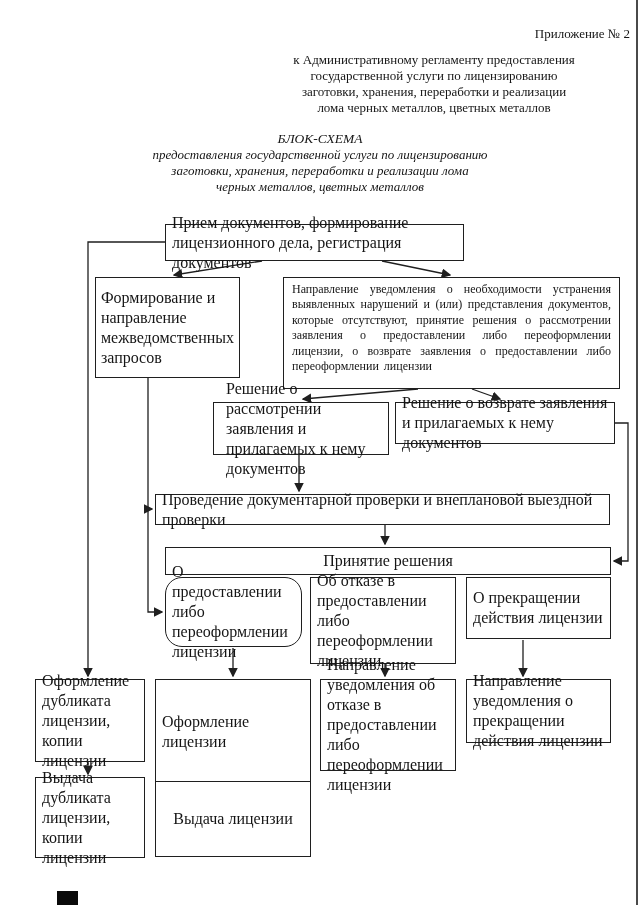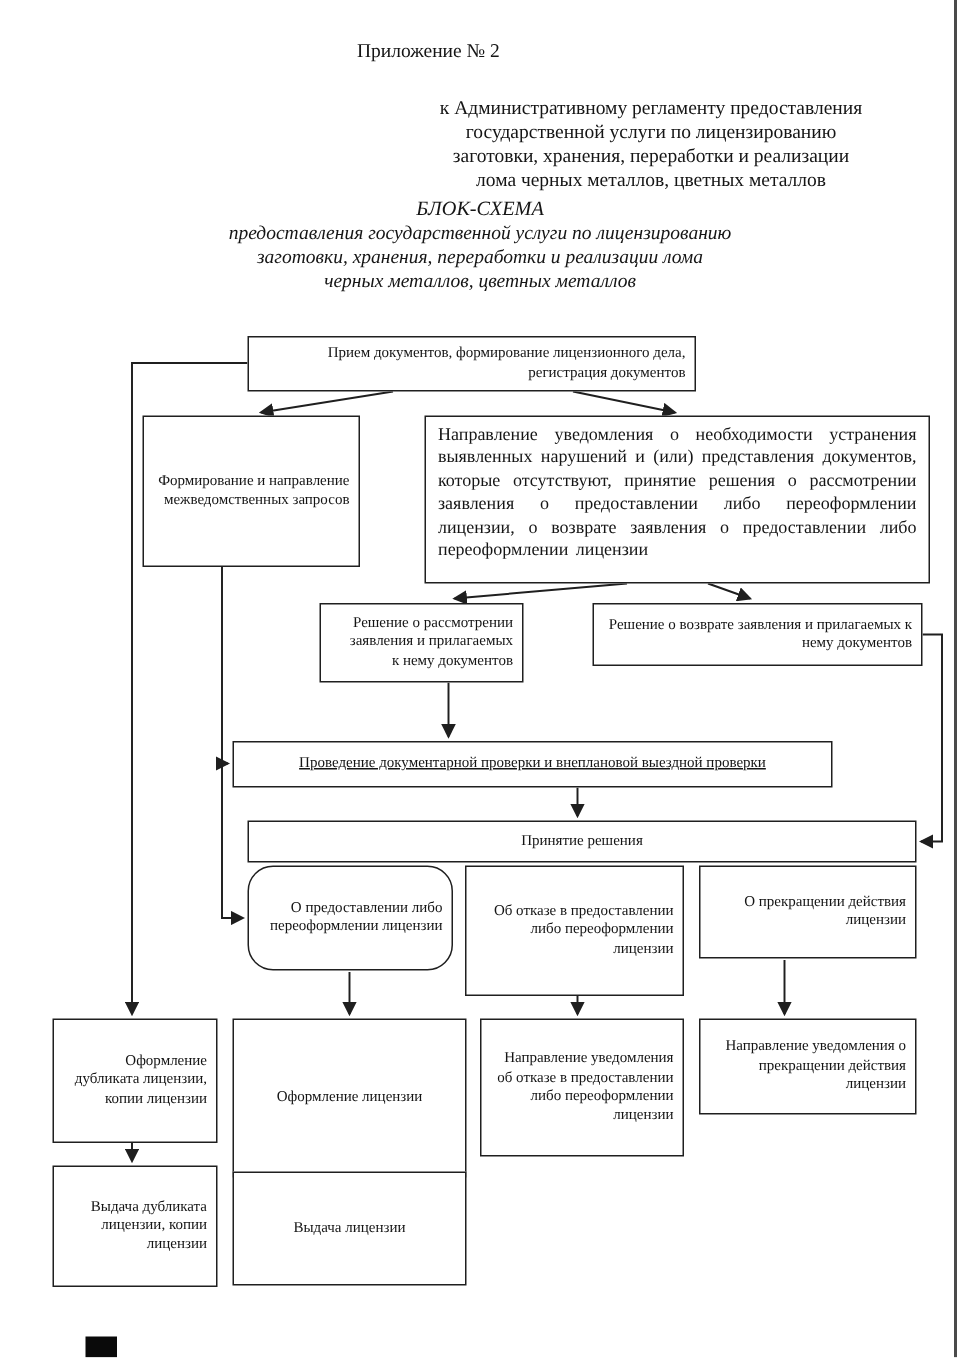--- a/index.html
+++ b/index.html
@@ -5,43 +5,43 @@
   html,body{margin:0;padding:0;background:#ffffff;}
   #page{
     position:relative;width:640px;height:905px;background:#ffffff;
     font-family:"Liberation Serif","DejaVu Serif",serif;color:#151515;
     overflow:hidden;
   }
   .hdr{
     position:absolute;left:238px;top:26px;width:392px;
     font-size:13px;line-height:16px;text-align:center;
   }
-  .hdr .l0{text-align:left;margin-bottom:22px;}
+  .hdr .l0{text-align:right;margin-bottom:10px;}
   .ttl{
     position:absolute;left:50px;top:131px;width:540px;
     font-size:13px;line-height:16px;text-align:center;font-style:italic;
   }
   .ttl .l0{font-size:13.5px;}
   .box{
     position:absolute;box-sizing:border-box;border:1.5px solid #1f1f1f;
     display:flex;align-items:center;justify-content:center;
-    text-align:right;font-size:10px;line-height:1.25;padding:2px 6px;
+    text-align:left;font-size:16px;line-height:1.25;padding:2px 6px;
     background:#ffffff;
   }
   .box.justify{
     display:block;text-align:justify;padding:4px 8px;line-height:15.4px;
     font-size:12px;word-spacing:2px;
   }
   
   .b-intake{left:165px;top:224px;width:299px;height:37px;}
   .b-interagency{left:95px;top:277px;width:145px;height:101px;}
   .b-notice{left:283px;top:277px;width:337px;height:112px;}
-  .b-review{left:213px;top:402px;width:136px;height:53px;padding-left:12px;}
+  .b-review{left:213px;top:402px;width:176px;height:53px;padding-left:12px;}
   .b-return{left:395px;top:402px;width:220px;height:42px;}
-  .b-inspection{left:155px;top:494px;width:400px;height:31px;text-decoration:underline;}
+  .b-inspection{left:155px;top:494px;width:455px;height:31px;}
   .b-dec-hdr{left:165px;top:547px;width:446px;height:28px;}
   .b-grant{left:165px;top:577px;width:137px;height:70px;border-radius:17px;}
   .b-refuse{left:310px;top:577px;width:146px;height:87px;}
   .b-terminate{left:466px;top:577px;width:145px;height:62px;}
   .b-dup-prep{left:35px;top:679px;width:110px;height:83px;}
   .b-lic-prep{left:155px;top:679px;width:156px;height:106px;}
   .b-ref-notice{left:320px;top:679px;width:136px;height:92px;}
   .b-term-notice{left:466px;top:679px;width:145px;height:64px;}
   .b-dup-issue{left:35px;top:777px;width:110px;height:81px;}
   .b-lic-issue{left:155px;top:781px;width:156px;height:76px;}

